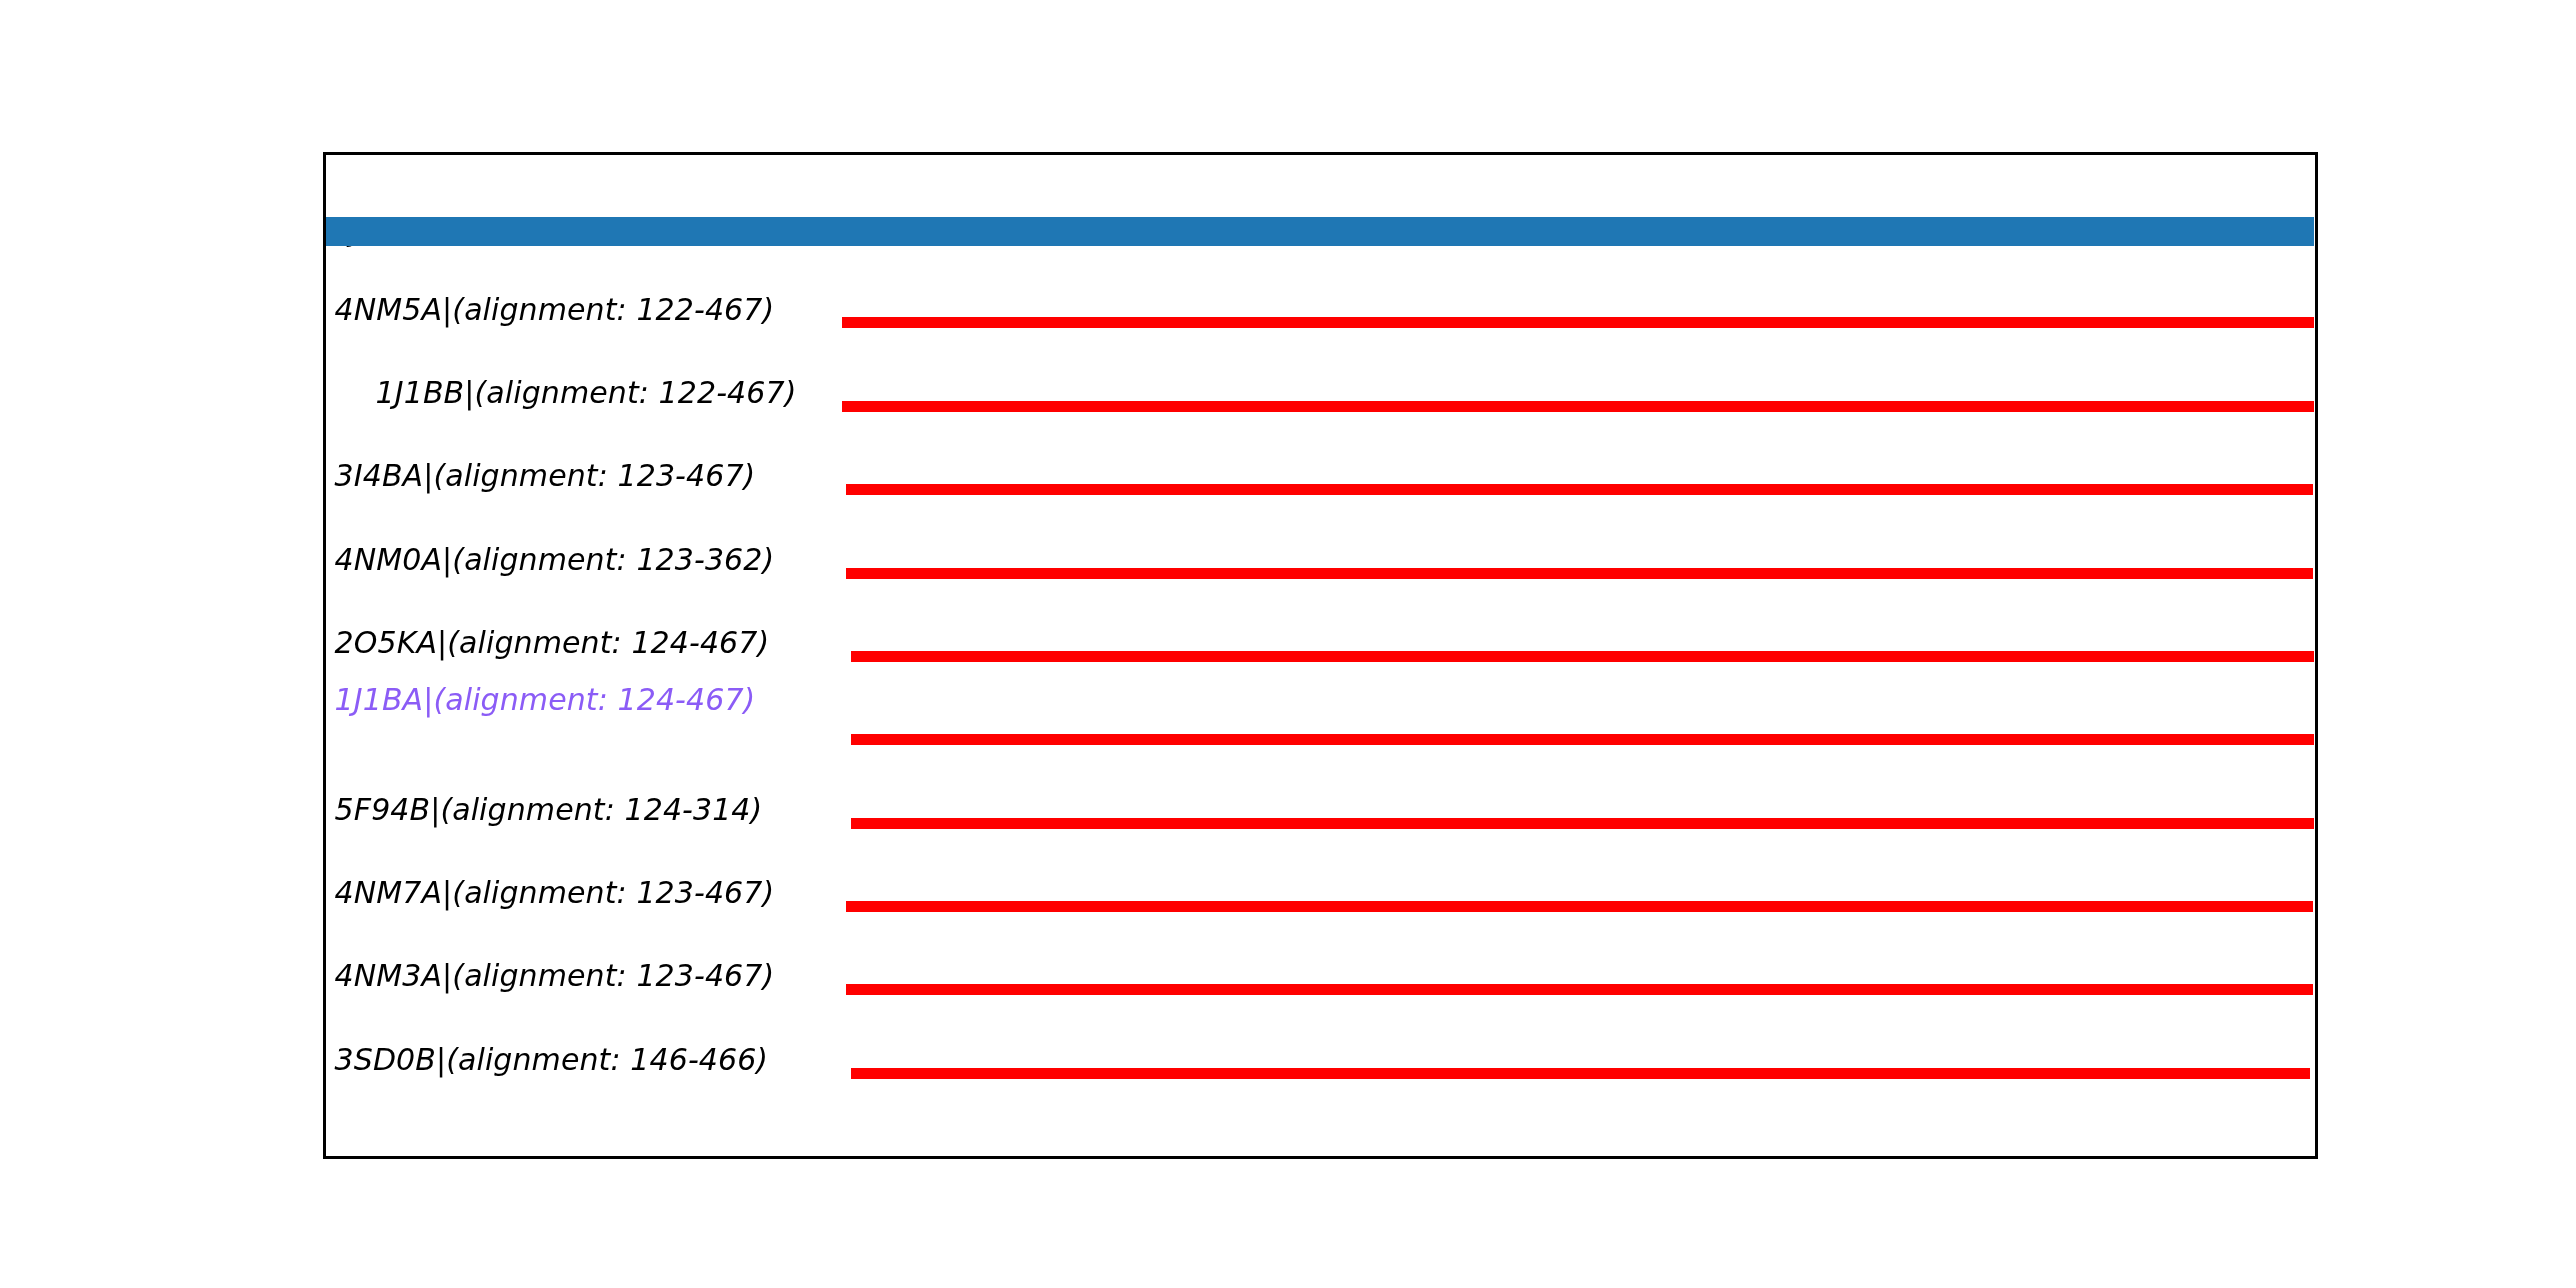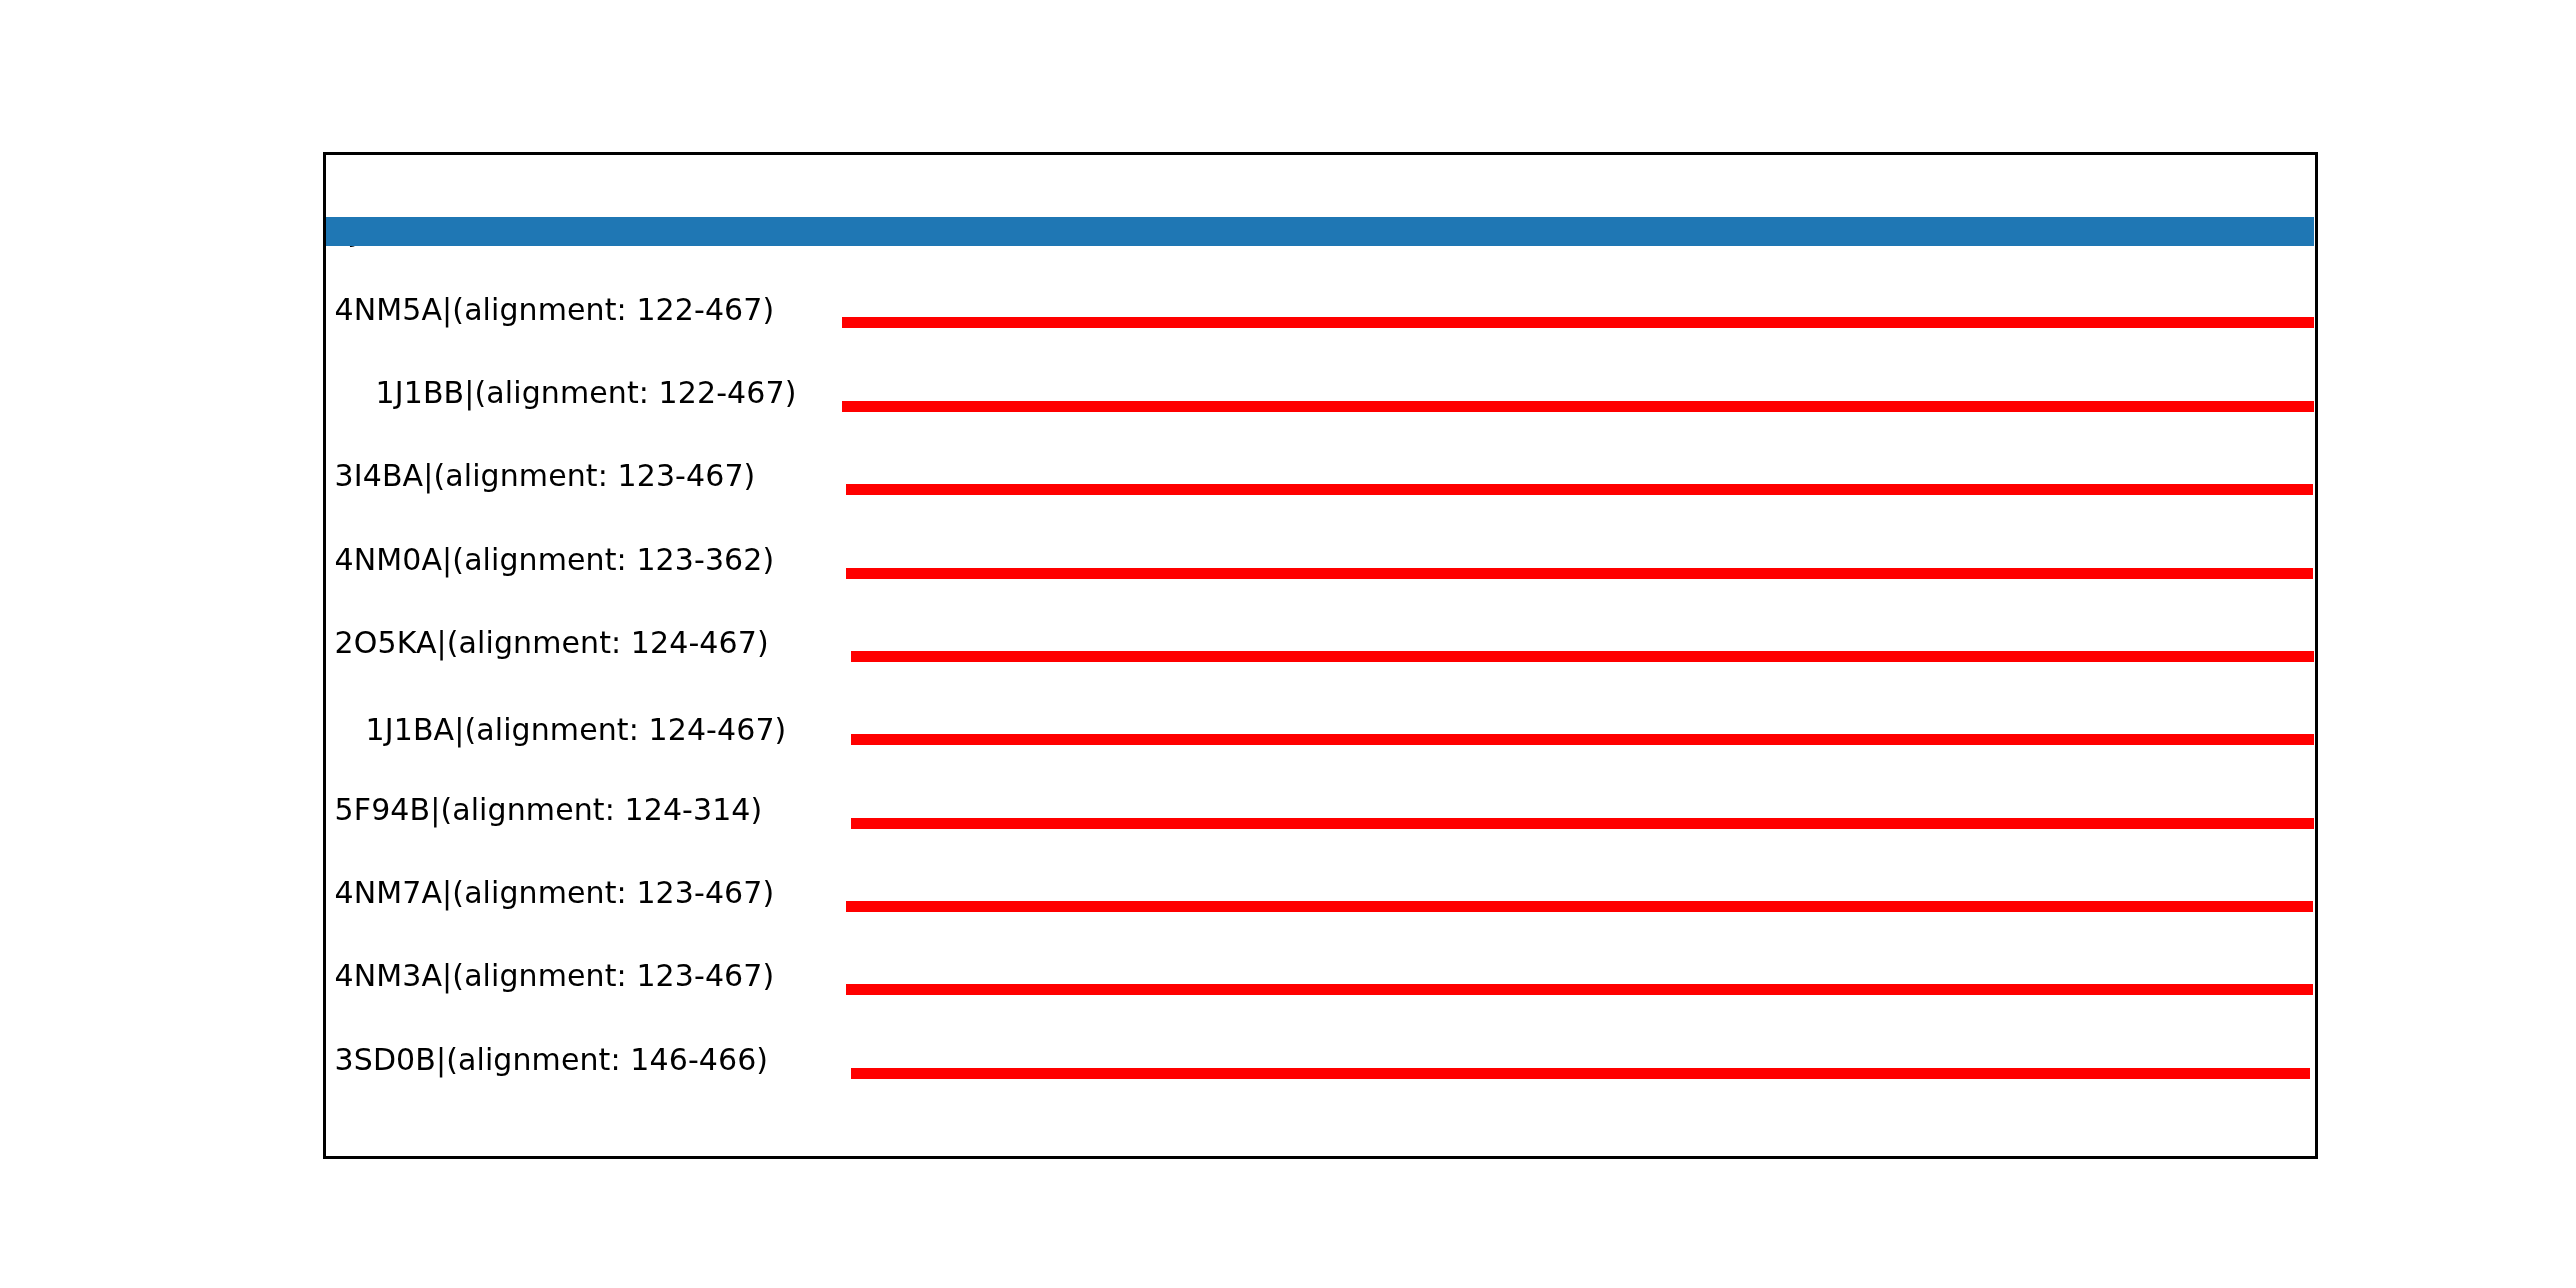--- a/index.html
+++ b/index.html
@@ -15,20 +15,21 @@
     position: relative;
   }
 
   #figure {
     position: absolute;
     left: 0;
     top: 0;
     width: 2576px;
     height: 1028px;
     background: #ffffff;
+    font-style: italic;
   }
 
   
   #panel {
     position: absolute;
     left: 323px;
     top: 152px;
     width: 1995px;
     height: 1007px;
     box-sizing: border-box;
@@ -98,21 +99,21 @@
         </div>
         <div class="track">
           <div class="track-label" style="left: 8.6px; color: rgb(0, 0, 0); top: 390px;">4NM0A|(alignment: 123-362)</div>
           <div class="track-bar" style="background: rgb(255, 0, 0); left: 520px; width: 1467px; top: 413px;"></div>
         </div>
         <div class="track">
           <div class="track-label" style="left: 8.6px; color: rgb(0, 0, 0); top: 473px;">2O5KA|(alignment: 124-467)</div>
           <div class="track-bar" style="background: rgb(255, 0, 0); left: 525px; width: 1463px; top: 496px;"></div>
         </div>
         <div class="track">
-          <div class="track-label" style="left: 8.6px; color: #000000; top: 560px; margin-left: 31px;">1J1BA|(alignment: 124-467)</div>
+          <div class="track-label" style="left: 8.6px; color: #8b5cf6; top: 530px;">1J1BA|(alignment: 124-467)</div>
           <div class="track-bar" style="background: rgb(255, 0, 0); left: 525px; width: 1463px; top: 579px;"></div>
         </div>
         <div class="track">
           <div class="track-label" style="left: 8.6px; color: rgb(0, 0, 0); top: 640px;">5F94B|(alignment: 124-314)</div>
           <div class="track-bar" style="background: rgb(255, 0, 0); left: 525px; width: 1463px; top: 663px;"></div>
         </div>
         <div class="track">
           <div class="track-label" style="left: 8.6px; color: rgb(0, 0, 0); top: 723px; text-align: center;">4NM7A|(alignment: 123-467)</div>
           <div class="track-bar" style="background: rgb(255, 0, 0); left: 520px; width: 1467px; top: 746px;"></div>
         </div>

